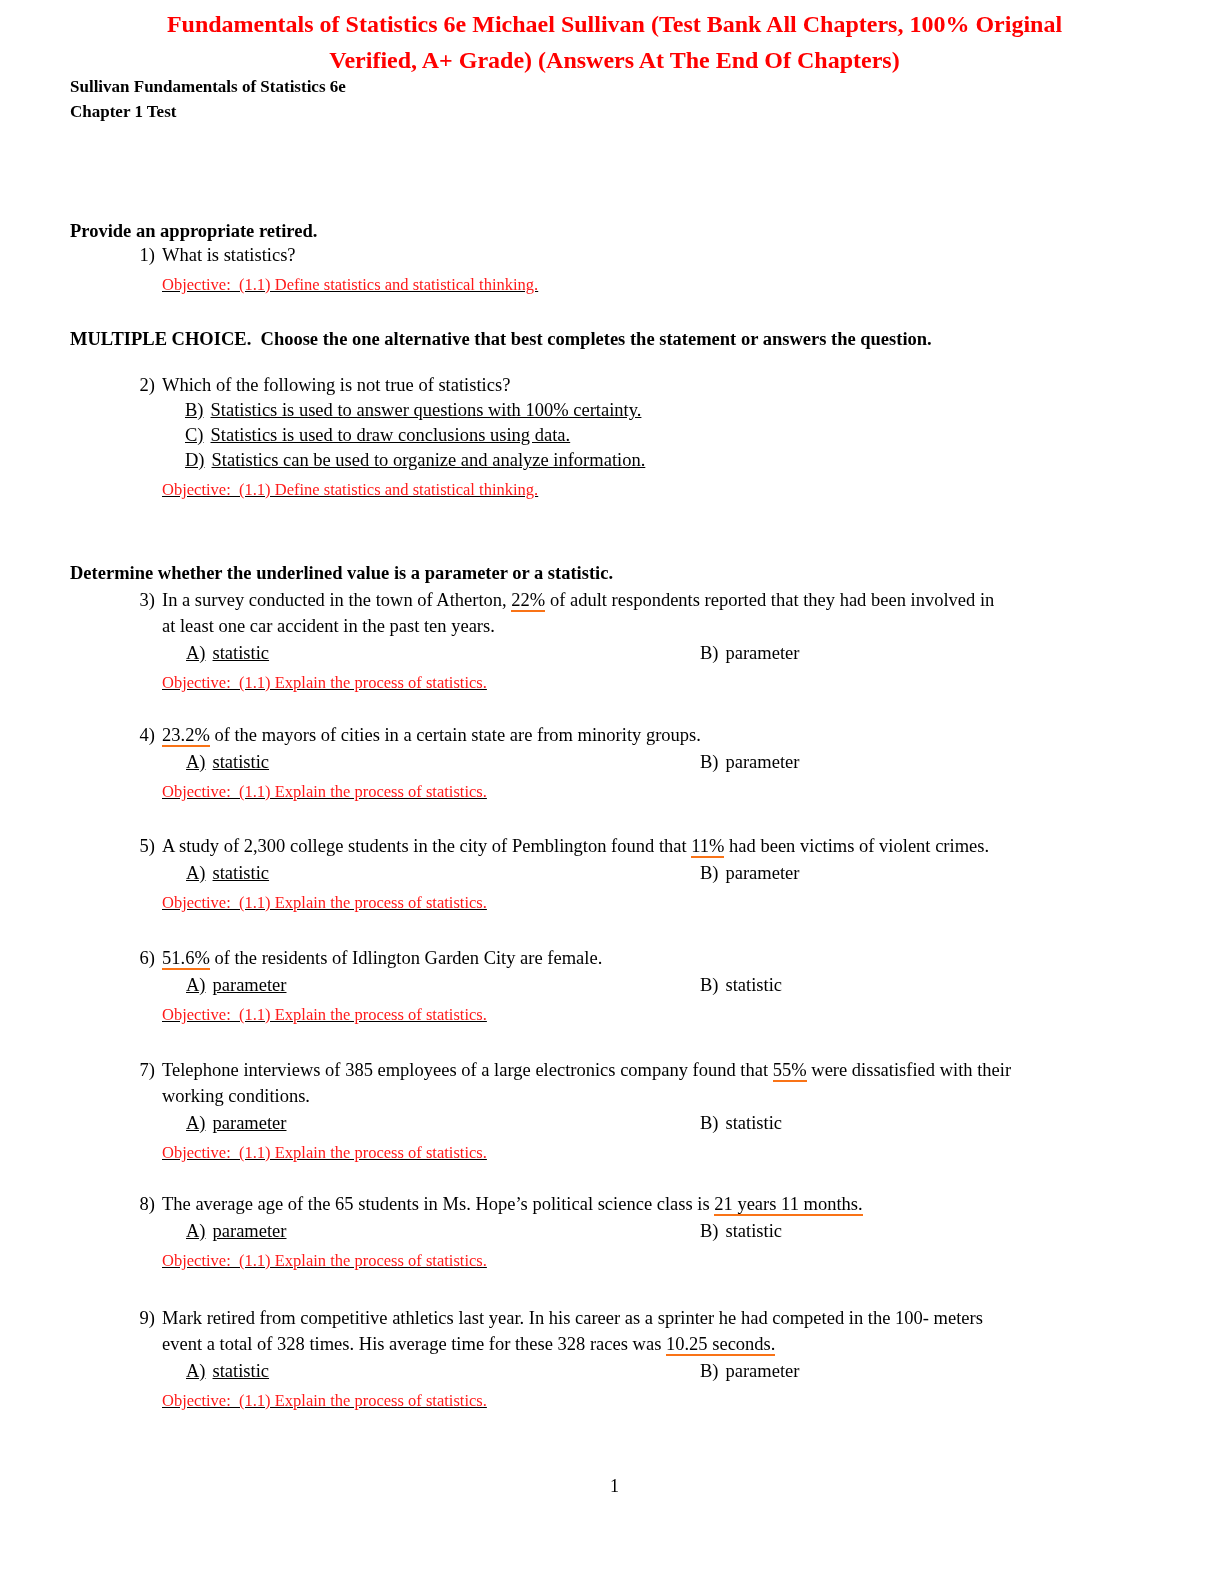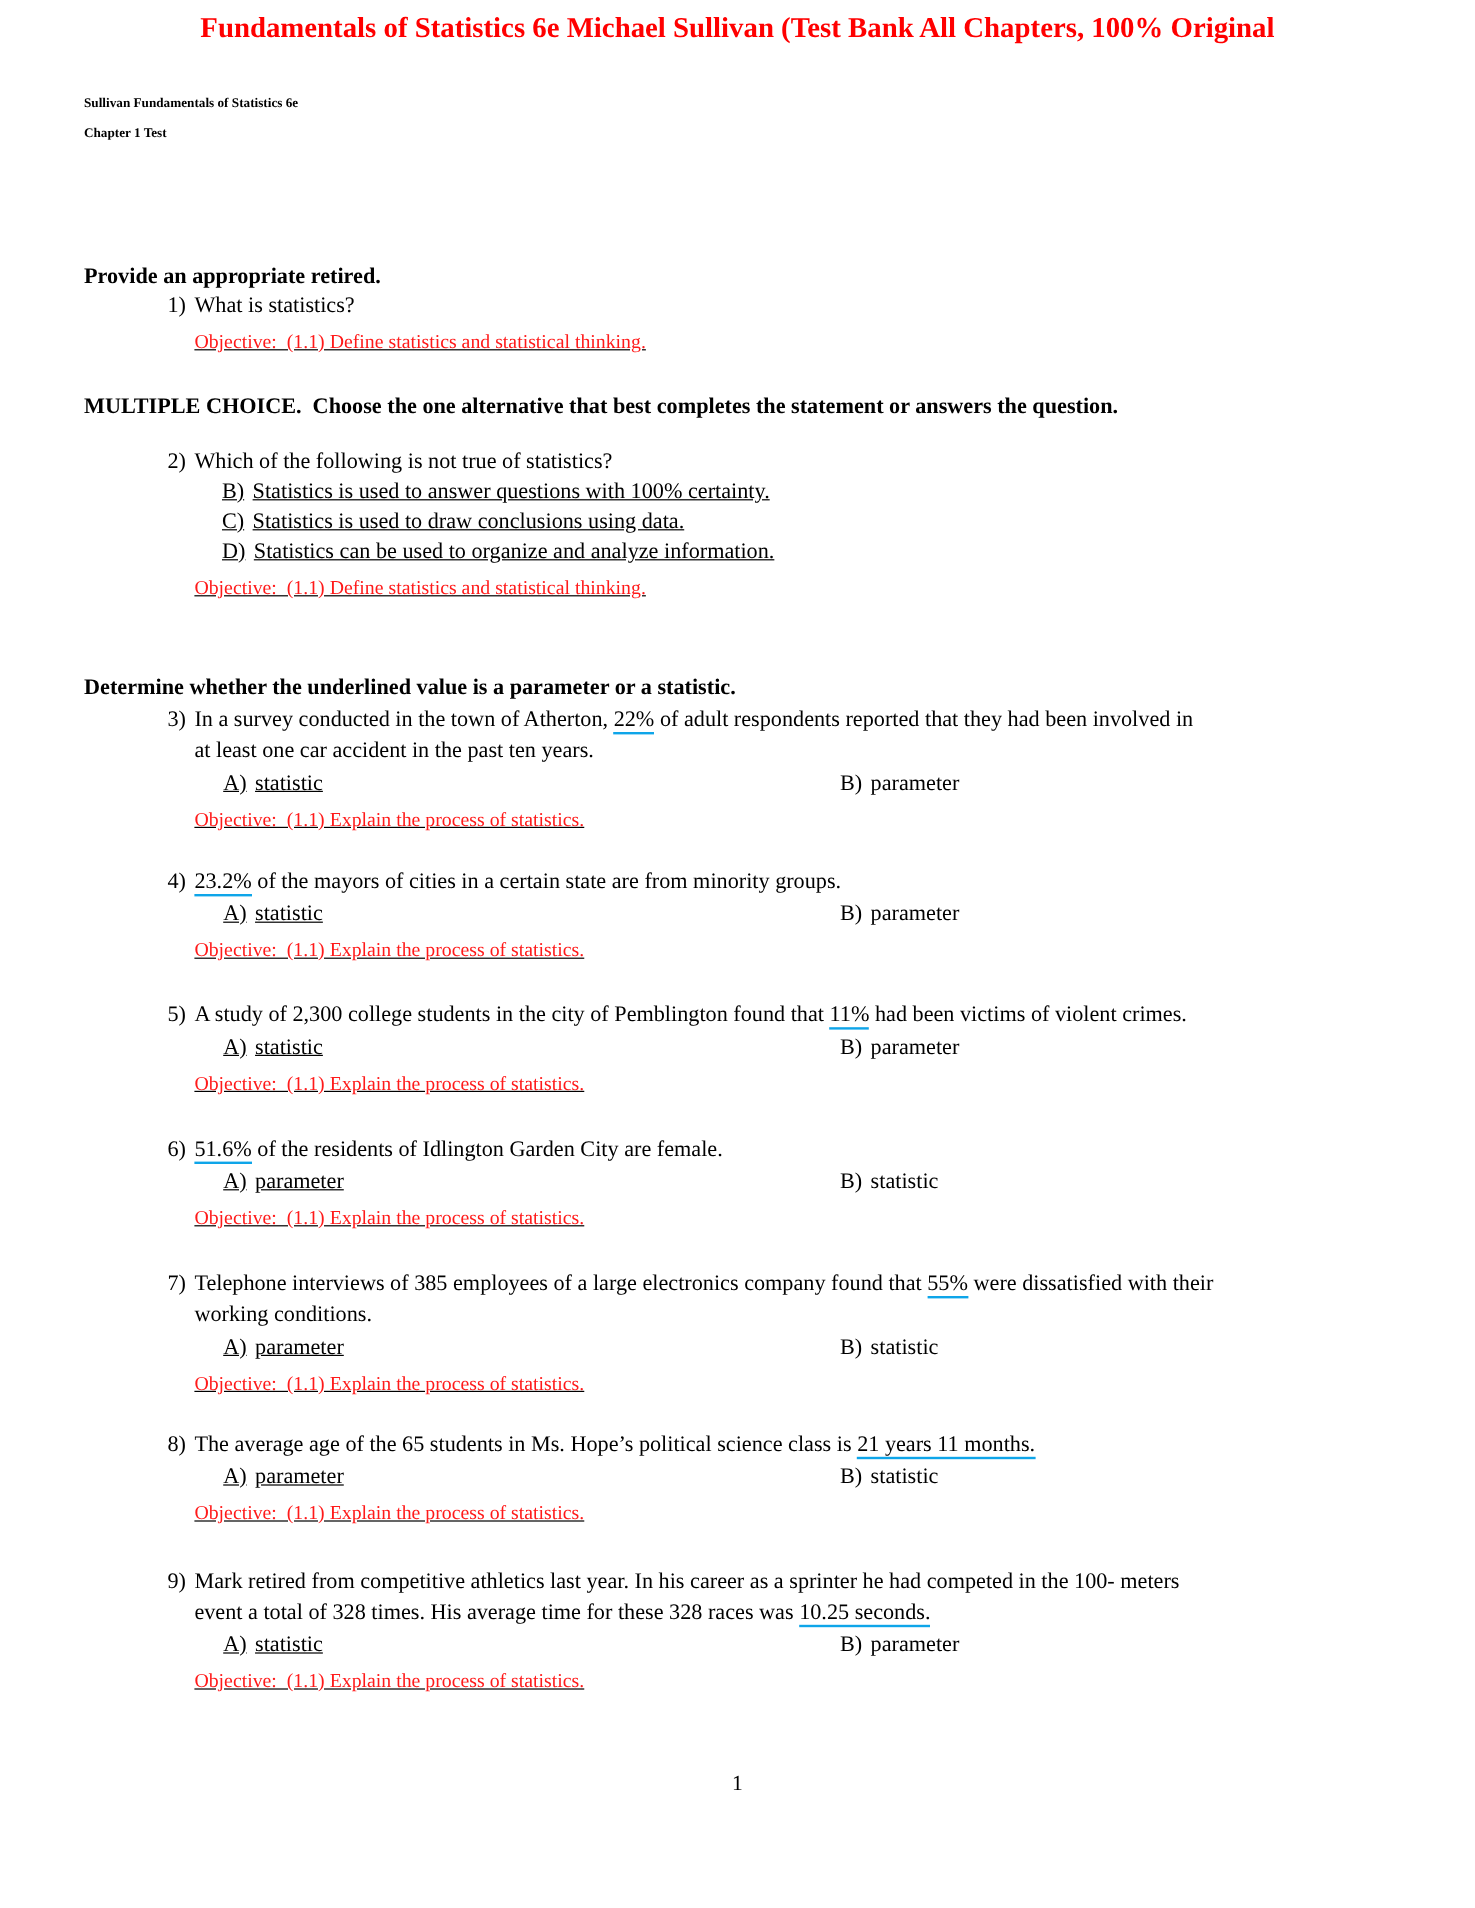--- a/index.html
+++ b/index.html
@@ -19,27 +19,27 @@
     overflow:hidden;
   }
   .abs{position:absolute;left:70px;right:55px;}
   .doc-title{
     position:absolute;left:0;right:0;top:6px;
     text-align:center;
     color:var(--title-red);
     font-weight:bold;
     font-size:24px;line-height:36px;
   }
-  .subtitle{font-weight:bold;font-size:11px;line-height:25px;}
+  .subtitle{font-weight:bold;font-size:17px;line-height:25px;}
   .heading{font-weight:bold;white-space:pre-wrap;line-height:26px;}
   .q-line{display:flex;line-height:26px;}
   .qnum{flex:0 0 92px;text-align:right;padding-right:7px;box-sizing:border-box;}
   .q-content{flex:1;line-height:26px;}
   .q-body{margin-left:92px;text-decoration:underline;}
-  .u{border-bottom:2px solid #0ea5e9;}
+  .u{border-bottom:2px solid #f97316;}
   .options-row{position:relative;margin-top:1px;line-height:26px;}
   .opt-a{margin-left:24px;}
   .opt-b{position:absolute;left:538px;top:0;}
   .opt-label{margin-right:7px;}
   .options-stack{margin-top:0;line-height:25px;}
   .options-stack .opt{display:block;margin-left:23px;}
   .objective{
     margin-top:5px;
     color:var(--objective-red);
     font-size:16.5px;line-height:24px;
@@ -63,20 +63,21 @@
   .pos-q8{top:1191px;}
   .pos-q9{top:1305px;}
 </style>
 </head>
 <body>
 
 <div class="page">
 
   <div class="doc-title pos-title">
     <div>Fundamentals of Statistics 6e Michael Sullivan (Test Bank All Chapters, 100% Original</div>
+    <div>Verified, A+ Grade) (Answers At The End Of Chapters)</div>
   </div>
 
   <div class="abs pos-subtitle">
     <div class="subtitle">Sullivan Fundamentals of Statistics 6e</div>
     <div class="subtitle">Chapter 1 Test</div>
   </div>
 
 
   <div class="abs heading pos-sa-directions">Provide an appropriate retired.</div>
 

